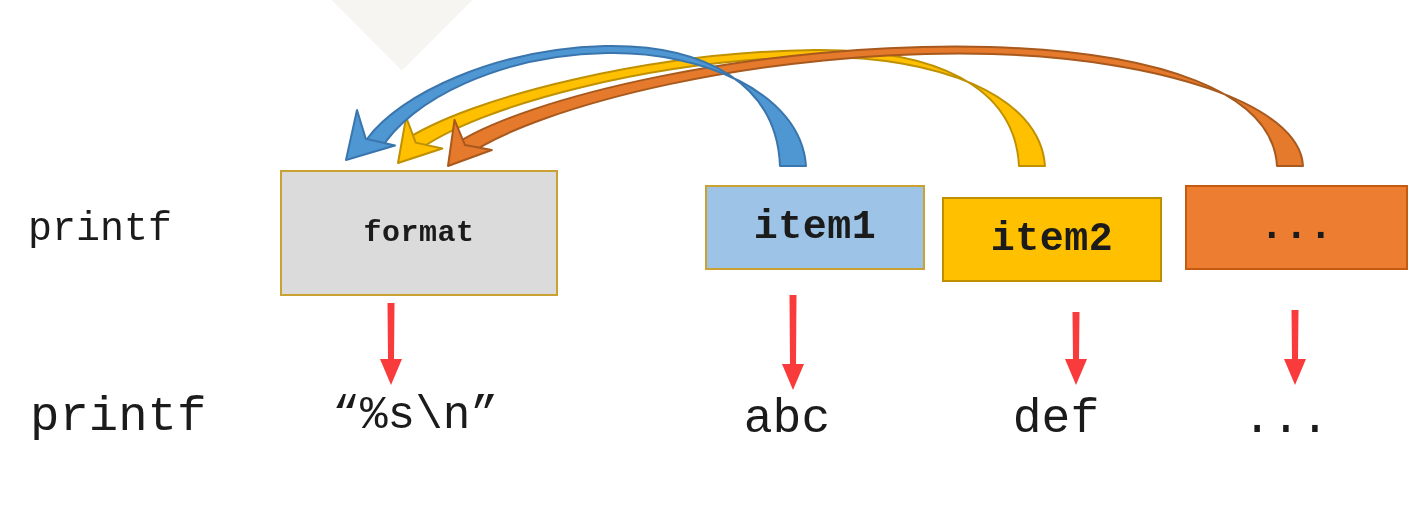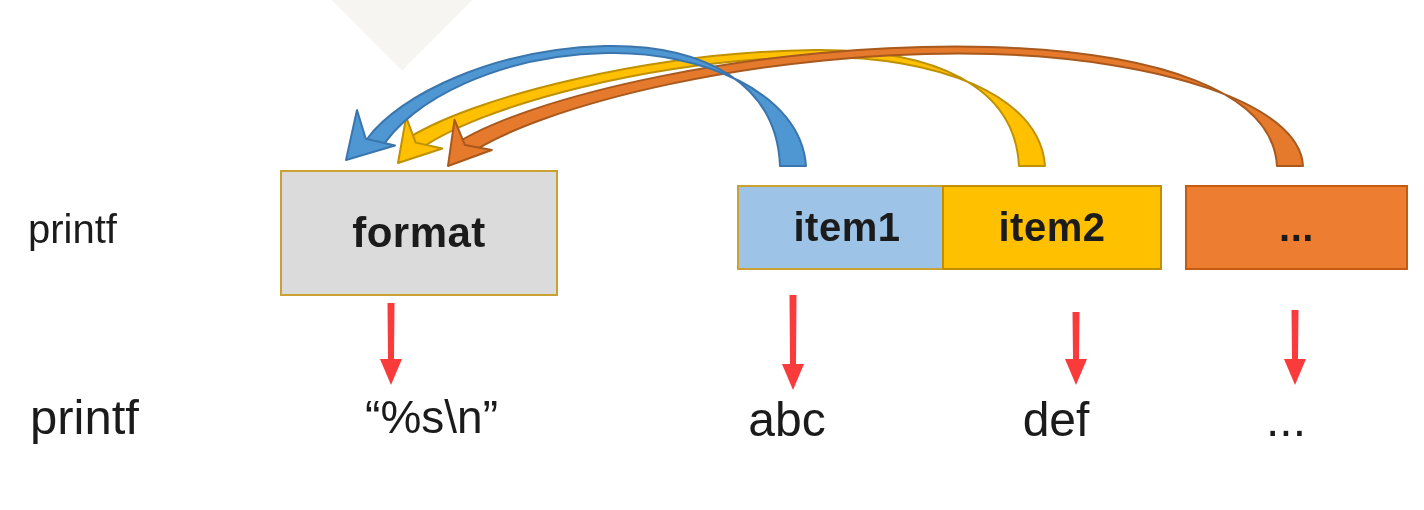--- a/index.html
+++ b/index.html
@@ -1,31 +1,31 @@
 <!DOCTYPE html>
 <html><head>
 <meta charset="utf-8">
 <style>
   html,body { margin:0; padding:0; background:#fff; }
   .stage {
     position:relative; width:1424px; height:510px; background:#ffffff;
-    overflow:hidden; font-family:Liberation Sans, sans-serif; color:#1b1b1b;border-radius:21px;
+    overflow:hidden; font-family:Liberation Mono, monospace; color:#1b1b1b;border-radius:21px;
   }
   .arrow-layer { position:absolute; left:0; top:0; z-index:1; }
   .watermark {
     position:absolute; left:343px; top:-72px; width:118px; height:118px;
     transform:rotate(45deg); background:#f7f5f2; z-index:0;
   }
   .box {
     position:absolute; z-index:2; box-sizing:border-box; border:2px solid;
     display:flex; align-items:center; justify-content:center;
     font-weight:bold; letter-spacing:0.5px;
   }
-  .box-format { left:280px; top:170px; width:278px; height:126px; font-size:42px; }
-  .box-item1  { left:705px; top:185px; width:220px; height:85px;  font-size:40px;margin-left:32px; }
+  .box-format { left:280px; top:170px; width:278px; height:126px; font-size:30px; }
+  .box-item1  { left:705px; top:185px; width:220px; height:85px;  font-size:40px; }
   .box-item2  { left:942px; top:185px; width:220px; height:85px;  font-size:40px; }
   .box-dots   { left:1185px; top:185px; width:223px; height:85px; font-size:40px; }
   .label { position:absolute; z-index:2; white-space:pre; }
   .fn-top    { left:28px;  top:207px; font-size:40px; }
   .fn-bottom { left:30px;  top:389px; font-size:49px; }
   .val { text-align:center; }
   .val-format { left:298px;  top:390px; width:200px; font-size:46px;text-align:right; }
   .val-item1  { left:707px;  top:392px; width:160px; font-size:48px; }
   .val-item2  { left:976px;  top:392px; width:160px; font-size:48px; }
   .val-dots   { left:1206px; top:392px; width:160px; font-size:48px; }
@@ -62,21 +62,21 @@
 
   <div class="label fn-top">printf</div>
   <div class="label fn-bottom">printf</div>
 
   <div class="box box-format" style="background-color: rgb(219, 219, 219); border-color: rgb(201, 162, 51);">
     <span>format</span>
   </div>
   <div class="box box-item1" style="background-color: rgb(157, 195, 230); border-color: rgb(201, 162, 51);">
     <span>item1</span>
   </div>
-  <div class="box box-item2" style="background-color: rgb(255, 192, 0); border-color: rgb(191, 143, 0);">
+  <div class="box box-item2" style="background-color: rgb(255, 192, 0); border-color: rgb(191, 143, 0); margin-top: 12px;">
     <span>item2</span>
   </div>
   <div class="box box-dots" style="background-color: rgb(237, 125, 49); border-color: rgb(197, 90, 17);">
     <span>...</span>
   </div>
 
   <div class="label val val-format">“%s\n”</div>
   <div class="label val val-item2">def</div>
   <div class="label val val-item1">abc</div>
   <div class="label val val-dots">...</div>

